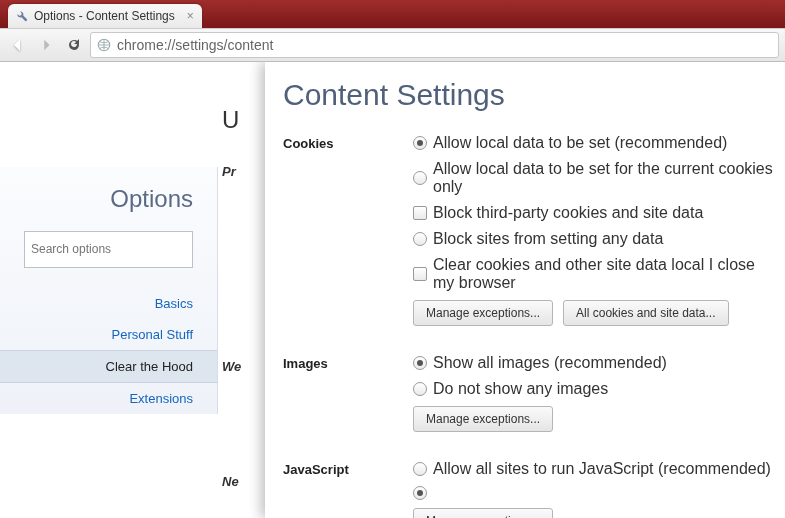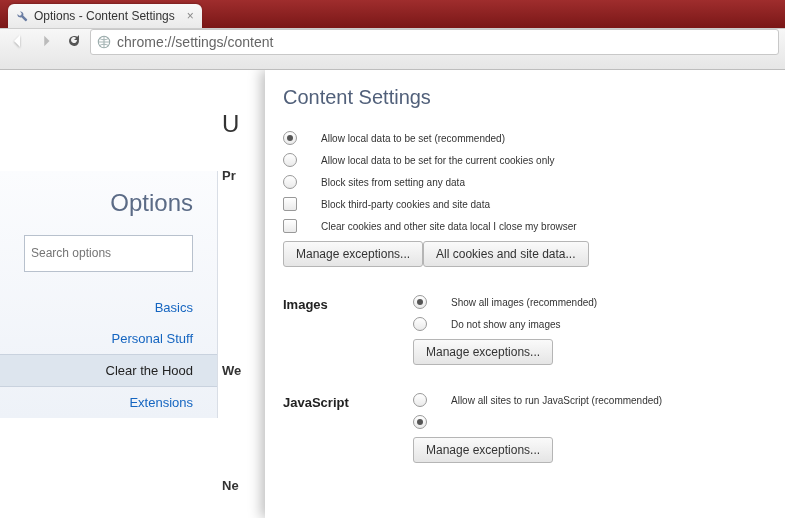--- a/index.html
+++ b/index.html
@@ -2,49 +2,49 @@
 <html><head>
 <meta charset="utf-8">
 <style>
   * { box-sizing: border-box; margin: 0; padding: 0; }
   html, body { width: 785px; height: 518px; overflow: hidden; font-family: "Segoe UI", Tahoma, Arial, sans-serif; font-size: 13px; color: #222; }
   .chrome-frame { width: 785px; height: 518px; display: flex; flex-direction: column; background: #3b82f6; }
   .tab-strip { height: 28px; background: linear-gradient(#9f2d2d, #7a1717); display: flex; align-items: flex-end; padding-left: 8px; }
   .tab { height: 24px; background: linear-gradient(#f8f8f8,#eaeaea); border-top-left-radius: 6px; border-top-right-radius: 6px; display: flex; align-items: center; padding: 0 8px; gap: 6px; font-size: 12px; color: #333; box-shadow: 0 -1px 2px rgba(0,0,0,.2); }
   .tab .wrench { width: 12px; height: 12px; }
   .tab .close { color: #888; font-size: 12px; margin-left: 6px; }
-  .toolbar { height: 42px; background: linear-gradient(#f7f7f7,#e6e6e6); border-top: 1px solid #ccc; border-bottom: 1px solid #bdbdbd; display: flex; align-items: flex-start; padding: 0 6px; gap: 4px; }
+  .toolbar { height: 34px; background: linear-gradient(#f7f7f7,#e6e6e6); border-top: 1px solid #ccc; border-bottom: 1px solid #bdbdbd; display: flex; align-items: center; padding: 0 6px; gap: 4px; }
   .nav-btn { width: 24px; height: 24px; display: flex; align-items: center; justify-content: center; color: #777; }
   .nav-btn.enabled { color: #fff; filter: drop-shadow(0 1px 1px rgba(0,0,0,.3)); }
   .nav-back.enabled svg path { fill:#fff; }
   .addr { flex: 1; height: 26px; background: #fff; border: 1px solid #c8c8c8; border-radius: 3px; display: flex; align-items: center; padding: 0 6px; gap: 6px; color: #666; font-size: 14px; }
   .addr .globe { width: 14px; height: 14px; }
   .content { flex: 1; display: flex; background: #fff; position: relative; overflow: hidden; align-items: center; }
   .sidebar { width: 218px; background: linear-gradient(#fbfcfe,#eef2f8); border-right: 1px solid #d9dee6; padding-top: 12px; }
   .sidebar h1 { font-size: 24px; font-weight: 400; color: #5b6b86; text-align: right; padding: 6px 24px 18px 0; }
   .search-wrap { padding: 0 24px 10px; }
   .search { width: 100%; height: 37px; border: 1px solid #b8c1cd; padding: 2px 6px; font-size: 12px; color: #888; }
   .nav { margin-top: 10px; }
   .nav a { display: block; text-align: right; padding: 8px 24px; font-size: 13px; color: #1565c0; text-decoration: none; cursor: pointer; }
   .nav a.selected { background: #dde5ee; color: #222; border-top: 1px solid #c9d2de; border-bottom: 1px solid #c9d2de; }
   .under { width: 50px; padding: 14px 0 0 4px; color: #333; font-size: 24px; }
   .under h1 { font-weight: 400; font-size: 24px; }
-  .under .lbl { font-size: 13px; font-weight: bold; margin-top: 30px; }
+  .under .lbl { font-size: 13px; font-weight: bold; margin-top: 30px; font-style: italic; }
   .modal-shadow { position: absolute; left: 265px; top: 0; bottom: 0; right: -6px; background: #fff; box-shadow: -4px 0 12px rgba(0,0,0,.25); padding: 16px 18px; overflow: hidden; }
-  .modal-shadow h2 { font-size: 20px; font-weight: 400; color: #51607a; margin-bottom: 22px; }
+  .modal-shadow h2 { font-size: 30px; font-weight: 400; color: #51607a; margin-bottom: 22px; }
   .section { display: flex; margin-bottom: 28px; }
   .section:last-child { margin-bottom: 0; }
   .sec-title { width: 130px; font-weight: bold; font-size: 13px; color: #222; padding-top: 2px; }
   .sec-body { flex: 1; }
-  .opt { display: flex; align-items: center; gap: 24px; margin-bottom: 8px; font-size: 10px; color: #333; }
+  .opt { display: flex; align-items: center; gap: 6px; margin-bottom: 8px; font-size: 16px; color: #333; }
   .radio, .check { width: 14px; height: 14px; border: 1px solid #999; background: linear-gradient(#fff,#eaeaea); flex-shrink: 0; }
   .radio { border-radius: 50%; display:flex; align-items:center; justify-content:center; }
   .radio.sel::after { content:""; width: 6px; height: 6px; border-radius:50%; background:#555; }
   .check { border-radius: 2px; }
-  .btn-row { display: flex; margin-top: 4px; }
+  .btn-row { display: flex; gap: 10px; margin-top: 4px; }
   .btn { height: 26px; padding: 0 12px; font-size: 12px; color: #333; background: linear-gradient(#fafafa,#e5e5e5); border: 1px solid #b5b5b5; border-radius: 3px; display: flex; align-items: center; cursor: pointer; }
 </style>
 </head>
 <body>
 
 <div class="chrome-frame">
 
   <div class="tab-strip">
     <div class="tab">
       <svg class="wrench" viewBox="0 0 16 16">
@@ -99,36 +99,37 @@
       <h1>U</h1>
       <div class="lbl">Pr</div>
       <div class="lbl" style="margin-top:180px">We</div>
       <div class="lbl" style="margin-top:100px">Ne</div>
     </div>
 
     <div class="modal-shadow">
       <h2>Content Settings</h2>
 
       <div class="section">
+        <div class="sec-title">Cookies</div>
         <div class="sec-body">
           <div class="opt">
               <span class="radio sel"></span>
               <span>Allow local data to be set (recommended)</span>
             </div>
           <div class="opt">
               <span class="radio"></span>
               <span>Allow local data to be set for the current cookies only</span>
             </div>
           <div class="opt">
+              <span class="check"></span>
+              <span>Block third-party cookies and site data</span>
+            </div>
+          <div class="opt">
               <span class="radio"></span>
               <span>Block sites from setting any data</span>
-            </div>
-          <div class="opt">
-              <span class="check"></span>
-              <span>Block third-party cookies and site data</span>
             </div>
           <div class="opt">
               <span class="check"></span>
               <span>Clear cookies and other site data local I close my browser</span>
             </div>
           <div class="btn-row">
             <div class="btn">Manage exceptions...</div>
             <div class="btn">All cookies and site data...</div>
           </div>
         </div>

